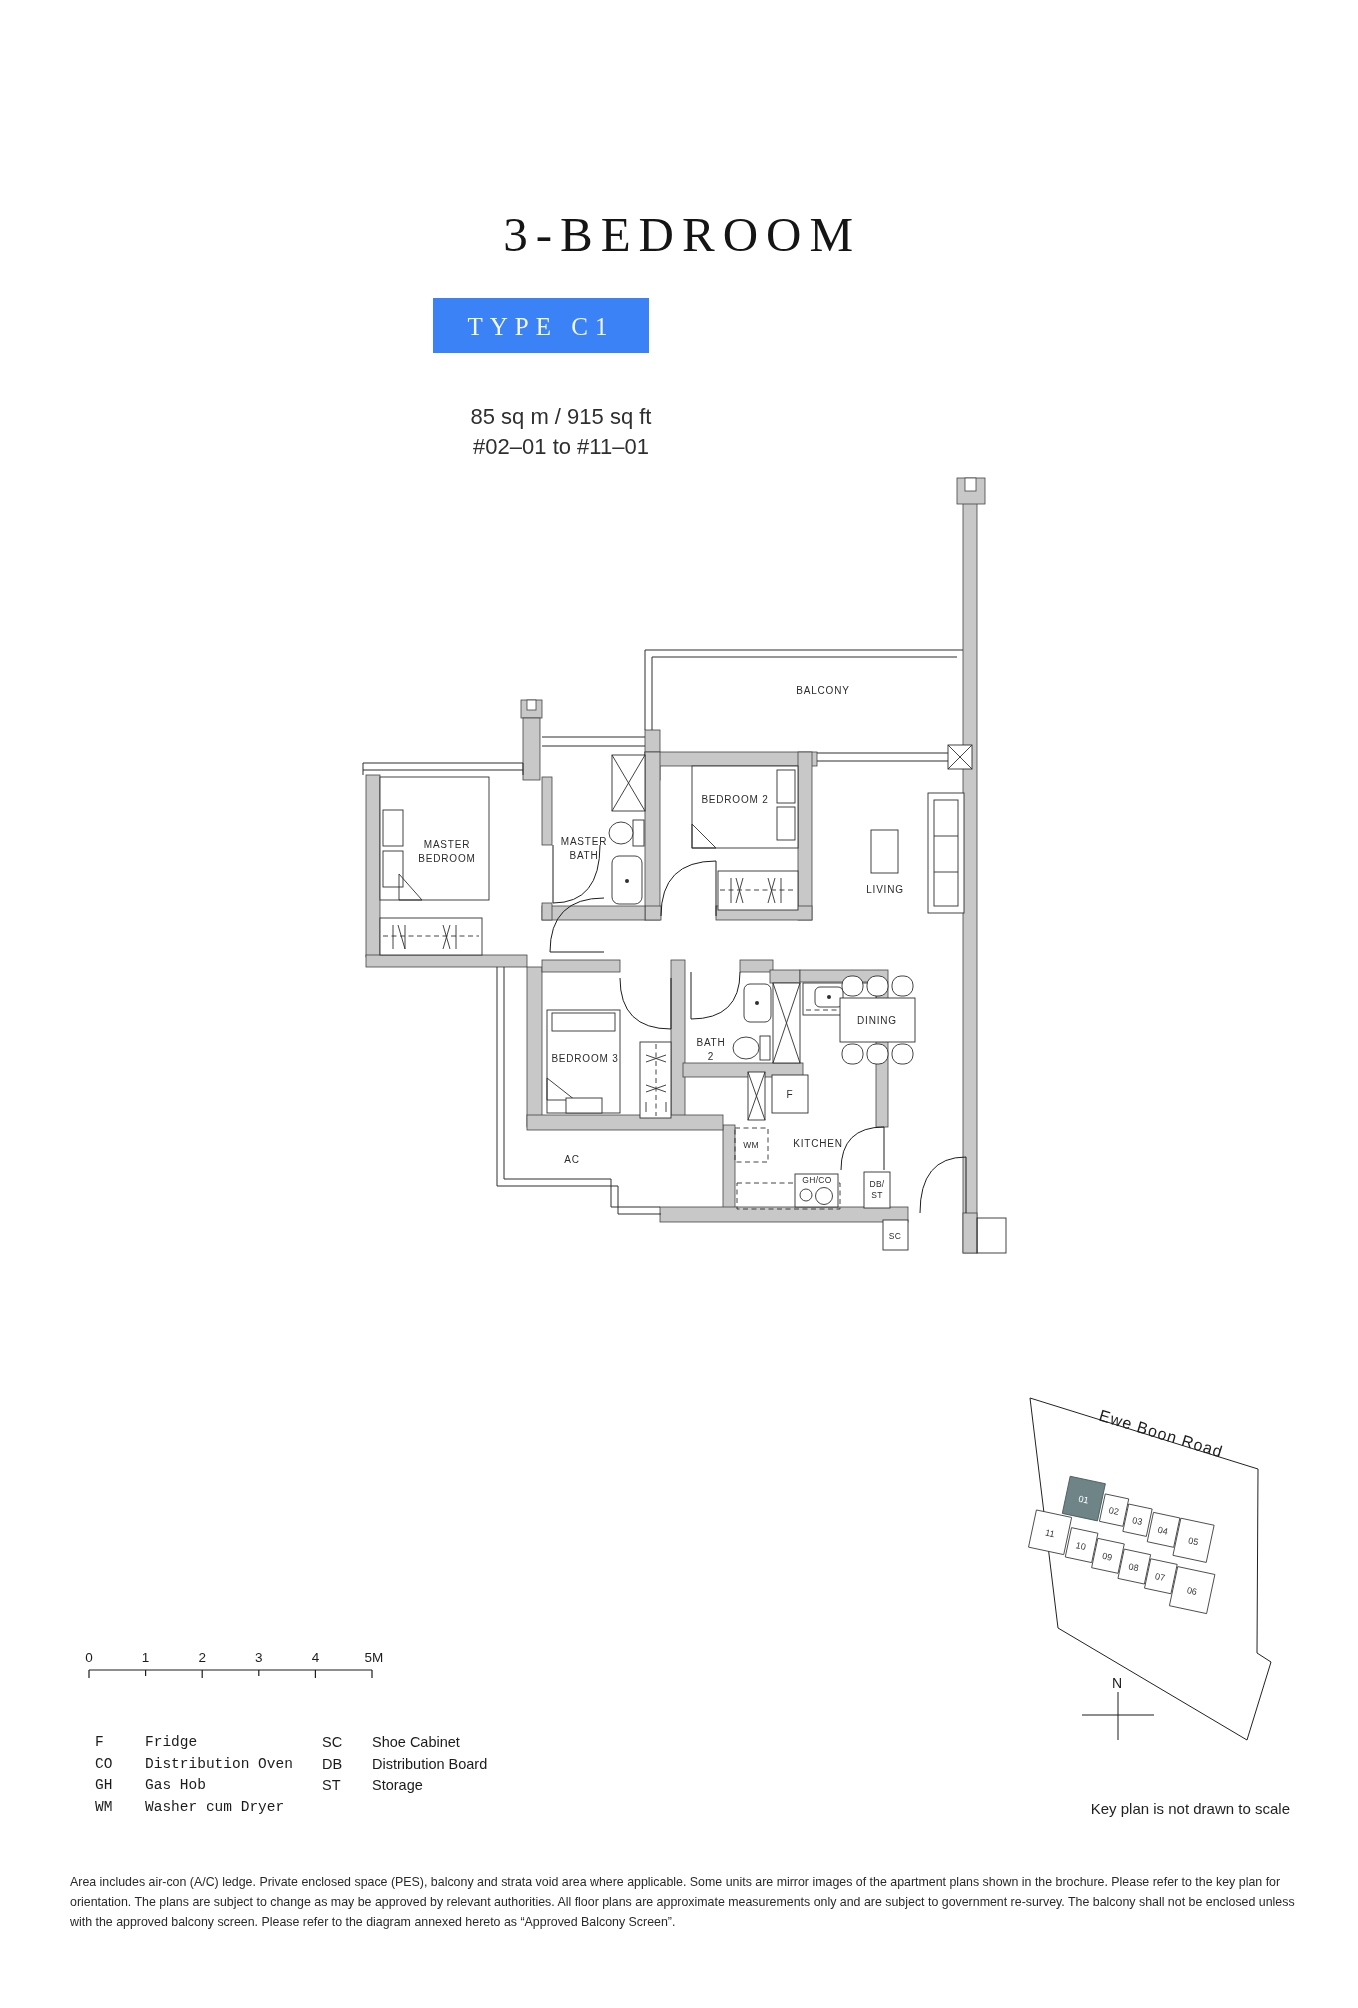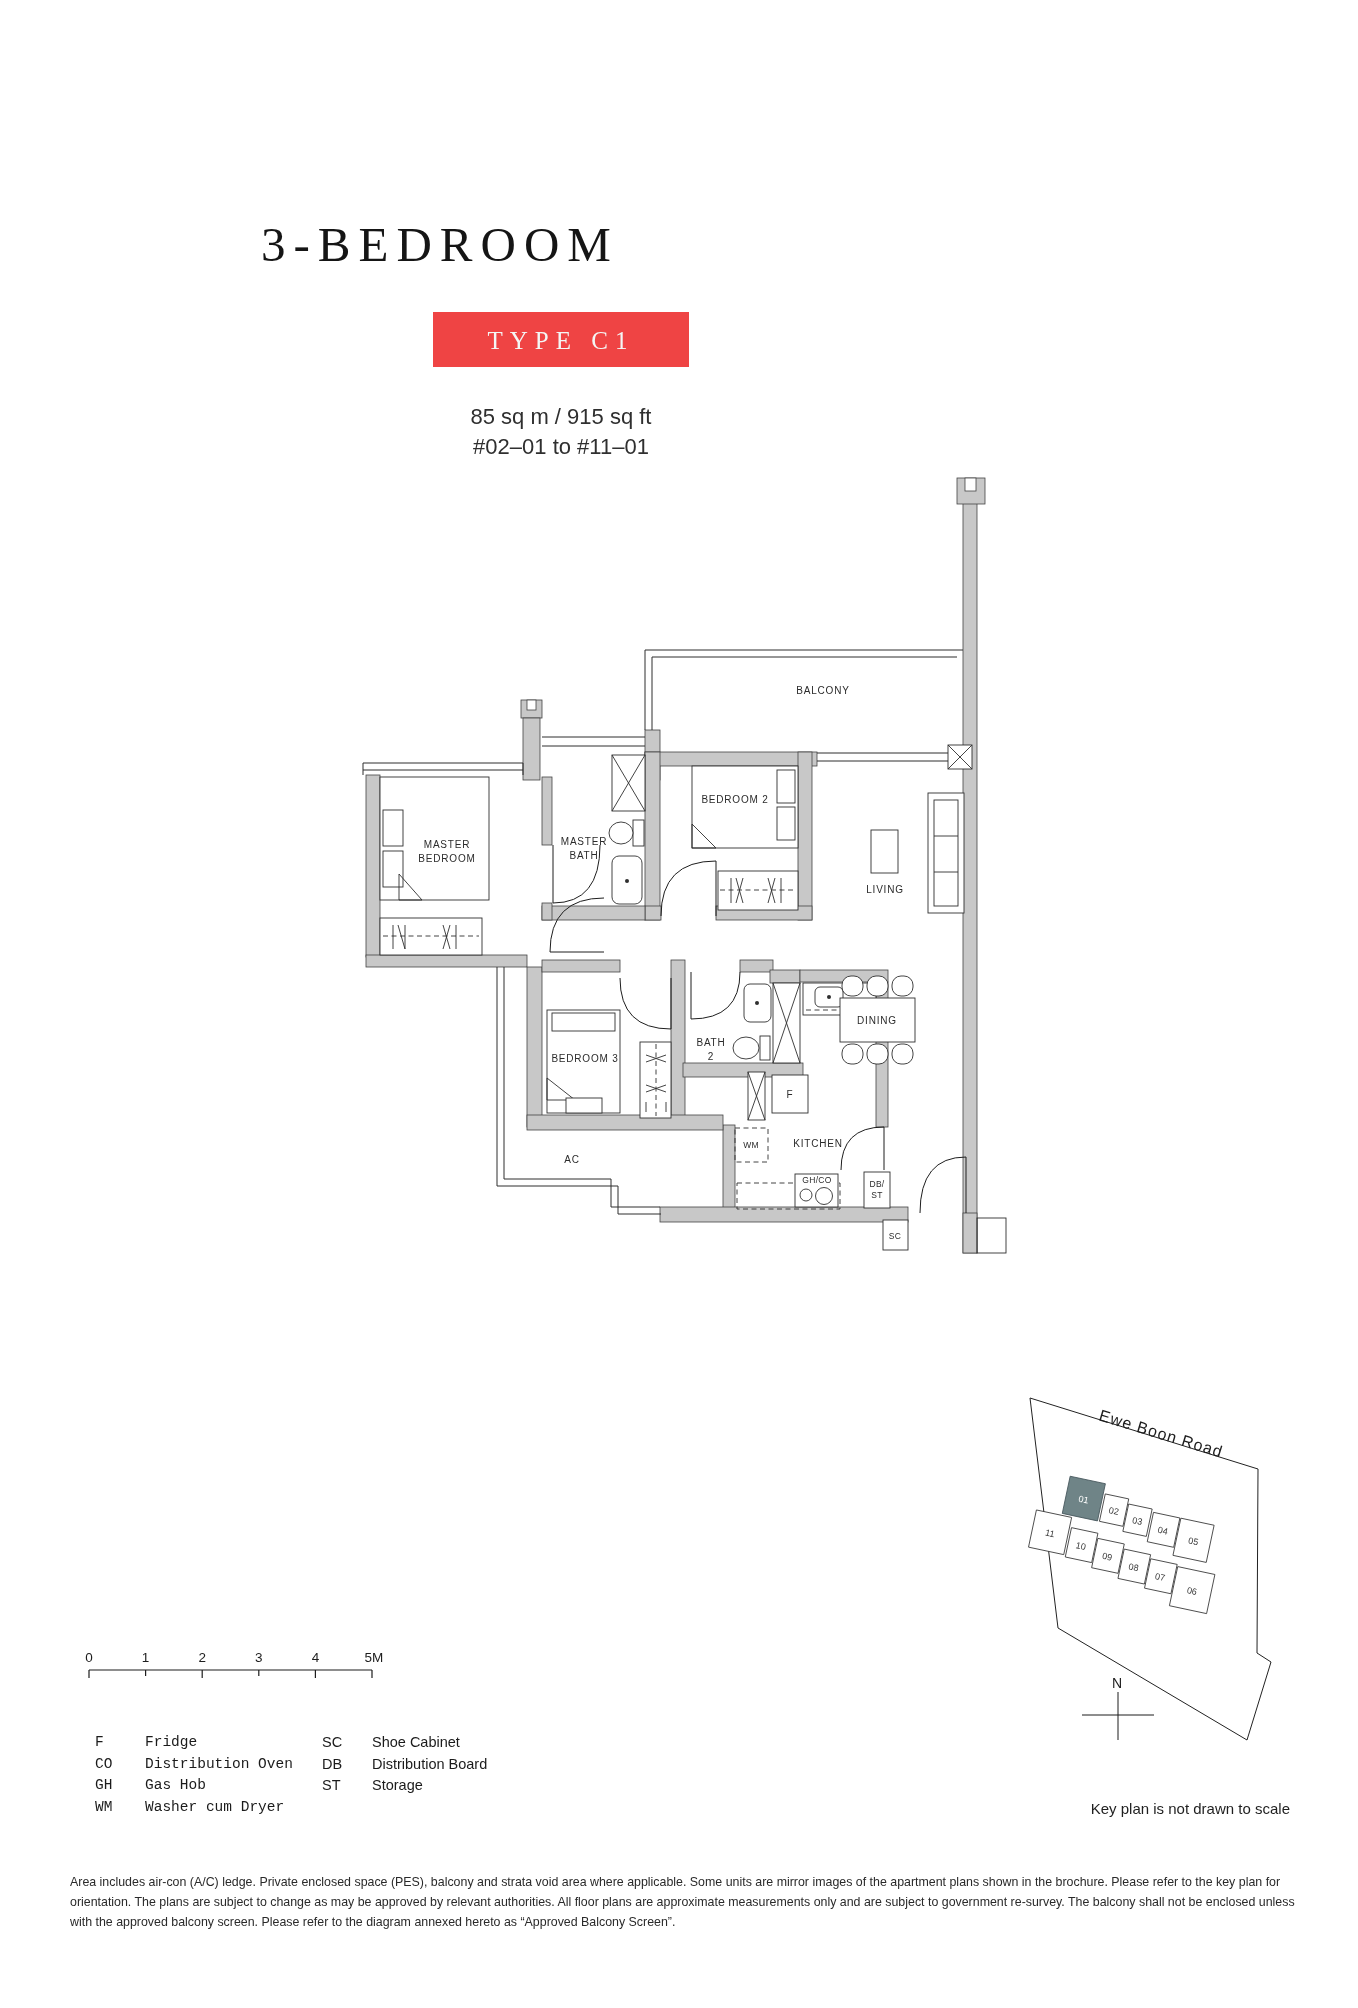--- a/index.html
+++ b/index.html
@@ -1,21 +1,21 @@
 <!DOCTYPE html>
 <html><head>
 <meta charset="utf-8">
 <style>
   html,body{margin:0;padding:0;background:#ffffff;}
   #page{position:relative;width:1358px;height:2008px;background:#ffffff;overflow:hidden;
         font-family:"Liberation Sans",sans-serif;color:#222;}
-  .hdr-title{position:absolute;left:261px;top:216px;width:600px;text-align:left;
+  .hdr-title{position:absolute;left:261px;top:206px;width:600px;text-align:right;
              font-family:"Liberation Serif",serif;font-size:49px;font-weight:400;
              letter-spacing:8px;color:#151515;}
-  .hdr-badge{position:absolute;left:433px;top:312px;width:256px;height:55px;background:#ef4444;
+  .hdr-badge{position:absolute;left:433px;top:298px;width:216px;height:55px;background:#3b82f6;
              text-align:center;line-height:57px;font-family:"Liberation Serif",serif;
              font-size:25px;letter-spacing:7px;color:#f4f6f5;}
   .hdr-sub{position:absolute;left:361px;width:400px;text-align:center;
            font-size:22px;color:#2f2f2f;}
   .sub1{top:404px;} .sub2{top:434px;}
   .plan-svg{position:absolute;left:340px;top:470px;}
   .key-svg{position:absolute;left:1015px;top:1385px;}
   .scale-svg{position:absolute;left:80px;top:1645px;}
   .keynote{position:absolute;left:1040px;top:1792px;width:250px;text-align:right;
            font-size:15px;color:#1f1f1f;margin-top:8px;}

